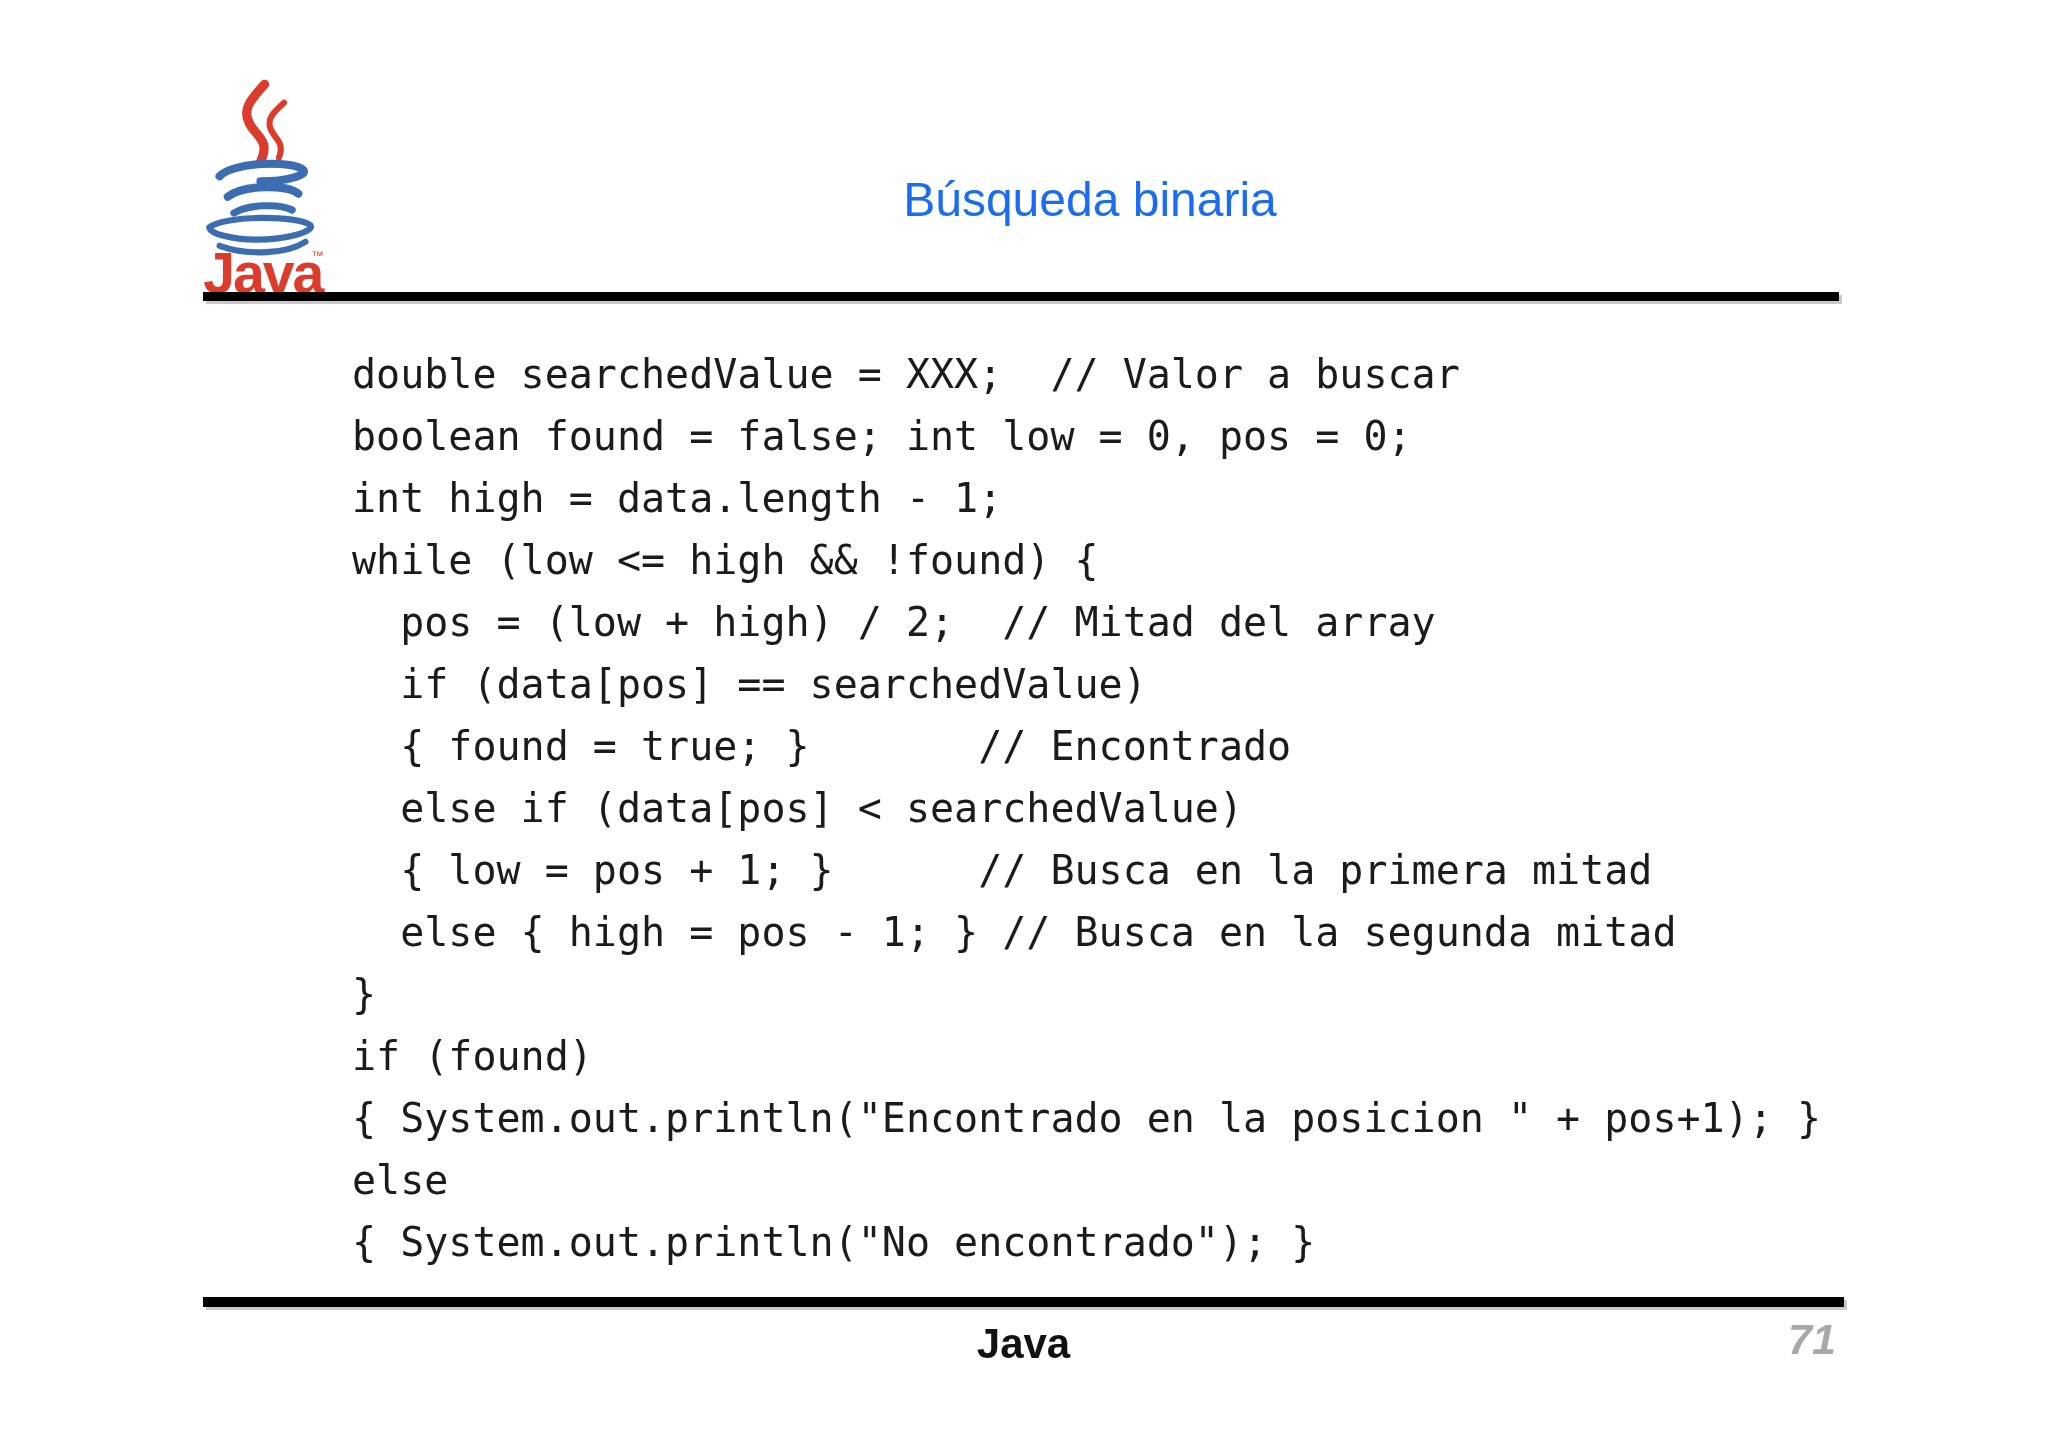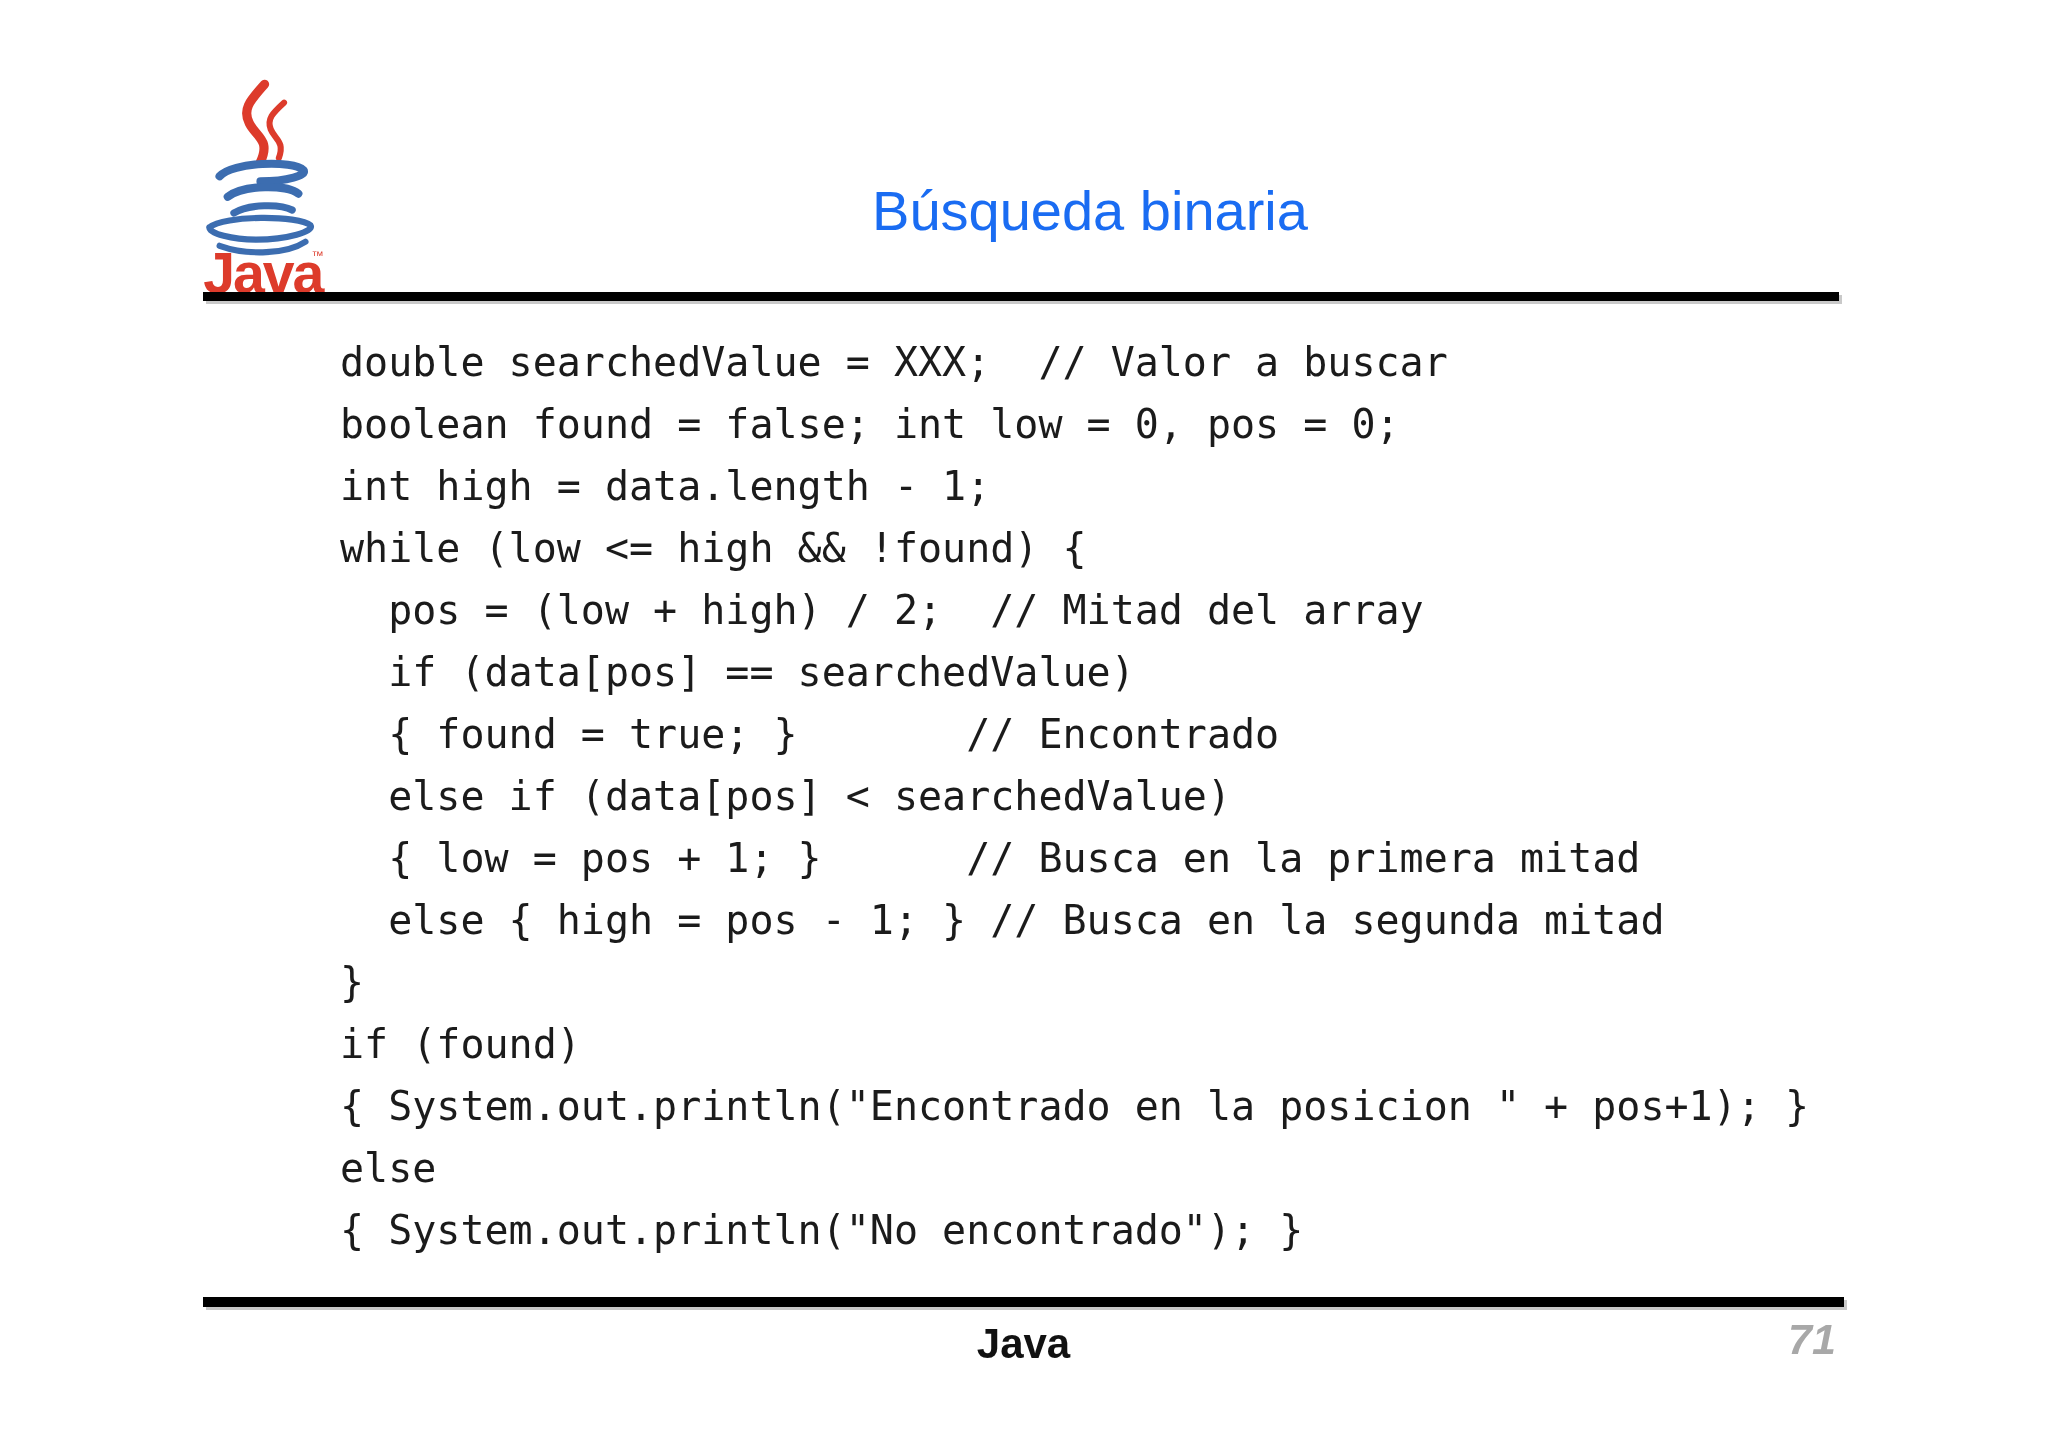--- a/index.html
+++ b/index.html
@@ -10,21 +10,21 @@
     background: #ffffff;
     font-family: "Liberation Sans", sans-serif;
     overflow: hidden;
   }
   .slide-title {
     position: absolute;
     left: 690px;
     top: 138px;
     width: 800px;
     text-align: center;
-    font-size: 56px;
+    font-size: 48px;
     line-height: 1.25;
     font-weight: normal;
     color: #1a6cf2;
     letter-spacing: 0px;
     white-space: nowrap;
   }
   .rule {
     position: absolute;
     background: #000000;
     box-shadow: 3px 3px 0 #c9c9c9;
@@ -38,21 +38,21 @@
   .rule-bottom {
     left: 203px;
     top: 1297px;
     width: 1641px;
     height: 10px;
   }
   .code-block {
     position: absolute;
     left: 340px;
     top: 331px;
-    margin: 0;
+    margin: 12px;
     font-family: "DejaVu Sans Mono", "Liberation Mono", monospace;
     font-size: 40px;
     line-height: 62px;
     color: #1b1b1b;
     white-space: pre;
   }
   .footer-label {
     position: absolute;
     left: 203px;
     top: 1323px;

